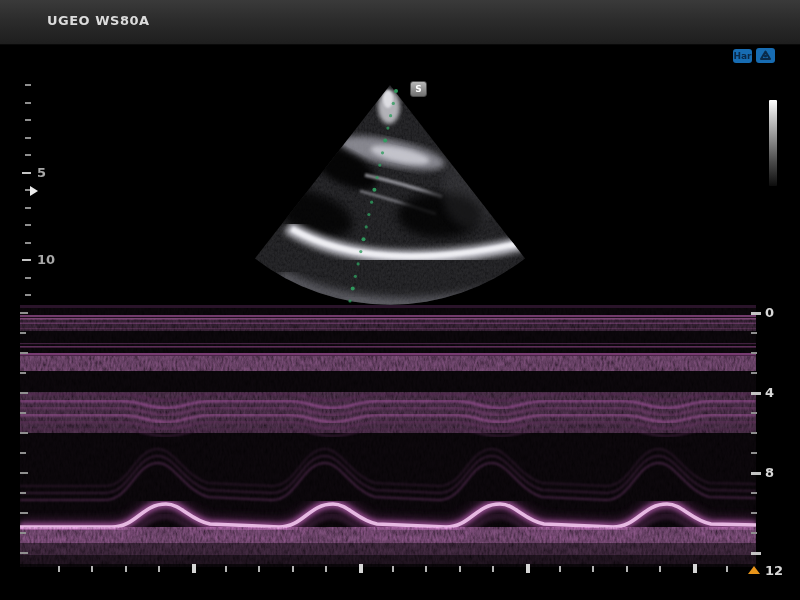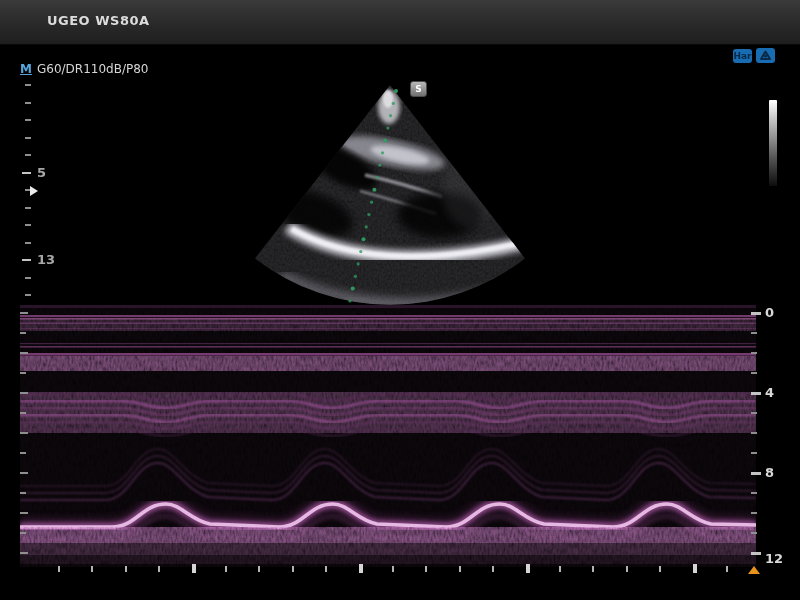--- a/index.html
+++ b/index.html
@@ -48,23 +48,20 @@
 </style>
 </head>
 <body>
 
 <div id="screen">
 
   <div id="titlebar">
     <span class="title">UGEO WS80A</span>
   </div>
 
-  <div class="info-line" id="info-m">
-    <span class="mode-tag">M</span><span>G60/DR110dB/P80</span>
-  </div>
 
   <div class="badge" id="badge-har">Har</div>
   <div class="badge" id="badge-probe">
     <svg width="19" height="15" viewBox="0 0 19 15">
       <path d="M5 11 L9.5 3.5 L14 11 Z" fill="none" stroke="#0a2a4a" stroke-width="2" stroke-linejoin="round"></path>
       <circle cx="9.5" cy="8" r="1.6" fill="#0a2a4a"></circle>
     </svg>
   </div>
 
   <div id="graybar"></div>
@@ -148,21 +145,21 @@
       <div class="tick" style="left: 25px; top: 119px; width: 6px; height: 2px;"></div>
       <div class="tick" style="left: 25px; top: 136.5px; width: 6px; height: 2px;"></div>
       <div class="tick" style="left: 25px; top: 154px; width: 6px; height: 2px;"></div>
       <div class="tick big" style="left: 22px; top: 171.5px; width: 9px; height: 2px;"></div>
       <span class="ruler-label" style="left: 37px; top: 164.5px;">5</span>
       <div class="tick" style="left: 25px; top: 189px; width: 6px; height: 2px;"></div>
       <div class="tick" style="left: 25px; top: 206.5px; width: 6px; height: 2px;"></div>
       <div class="tick" style="left: 25px; top: 224px; width: 6px; height: 2px;"></div>
       <div class="tick" style="left: 25px; top: 241.5px; width: 6px; height: 2px;"></div>
       <div class="tick big" style="left: 22px; top: 259px; width: 9px; height: 2px;"></div>
-      <span class="ruler-label" style="left: 37px; top: 252px;">13</span>
+      <span class="ruler-label" style="left: 37px; top: 252px;">10</span>
       <div class="tick" style="left: 25px; top: 276.5px; width: 6px; height: 2px;"></div>
       <div class="tick" style="left: 25px; top: 294px; width: 6px; height: 2px;"></div>
     </div>
   <div id="focus-arrow"></div>
 
   <svg id="mmode" width="736" height="262" viewBox="0 0 736 262">
     <defs>
       <filter id="purpleNoise" x="-5%" y="-5%" width="110%" height="110%">
         <feTurbulence type="fractalNoise" baseFrequency="0.5 0.16" numOctaves="3" seed="7" result="n"></feTurbulence>
         <feColorMatrix in="n" type="matrix" values="1.15 0 0 0 0  0.42 0 0 0 0  1.1 0 0 0 0  0 0 0 0 1"></feColorMatrix>
@@ -248,21 +245,21 @@
       <span class="ruler-label m" style="left: 765px; top: 385px;">4</span>
       <div class="tick" style="left: 751px; top: 412px; width: 6px; height: 2px;"></div>
       <div class="tick" style="left: 751px; top: 432px; width: 6px; height: 2px;"></div>
       <div class="tick" style="left: 751px; top: 452px; width: 6px; height: 2px;"></div>
       <div class="tick big" style="left: 751px; top: 472px; width: 10px; height: 3px;"></div>
       <span class="ruler-label m" style="left: 765px; top: 465px;">8</span>
       <div class="tick" style="left: 751px; top: 492px; width: 6px; height: 2px;"></div>
       <div class="tick" style="left: 751px; top: 512px; width: 6px; height: 2px;"></div>
       <div class="tick" style="left: 751px; top: 532px; width: 6px; height: 2px;"></div>
       <div class="tick big" style="left: 751px; top: 552px; width: 10px; height: 3px;"></div>
-      <span class="ruler-label m" style="left: 765px; top: 551px;">12</span>
+      <span class="ruler-label m" style="left: 765px; top: 563px;">12</span>
     </div>
 
   <div id="timeRuler">
       <div class="ttick" style="left: 58px; top: 566px; width: 2px; height: 6px;"></div>
       <div class="ttick" style="left: 91.4px; top: 566px; width: 2px; height: 6px;"></div>
       <div class="ttick" style="left: 124.8px; top: 566px; width: 2px; height: 6px;"></div>
       <div class="ttick" style="left: 158.2px; top: 566px; width: 2px; height: 6px;"></div>
       <div class="ttick tall" style="left: 191.6px; top: 564px; width: 4px; height: 9px;"></div>
       <div class="ttick" style="left: 225px; top: 566px; width: 2px; height: 6px;"></div>
       <div class="ttick" style="left: 258.4px; top: 566px; width: 2px; height: 6px;"></div>

